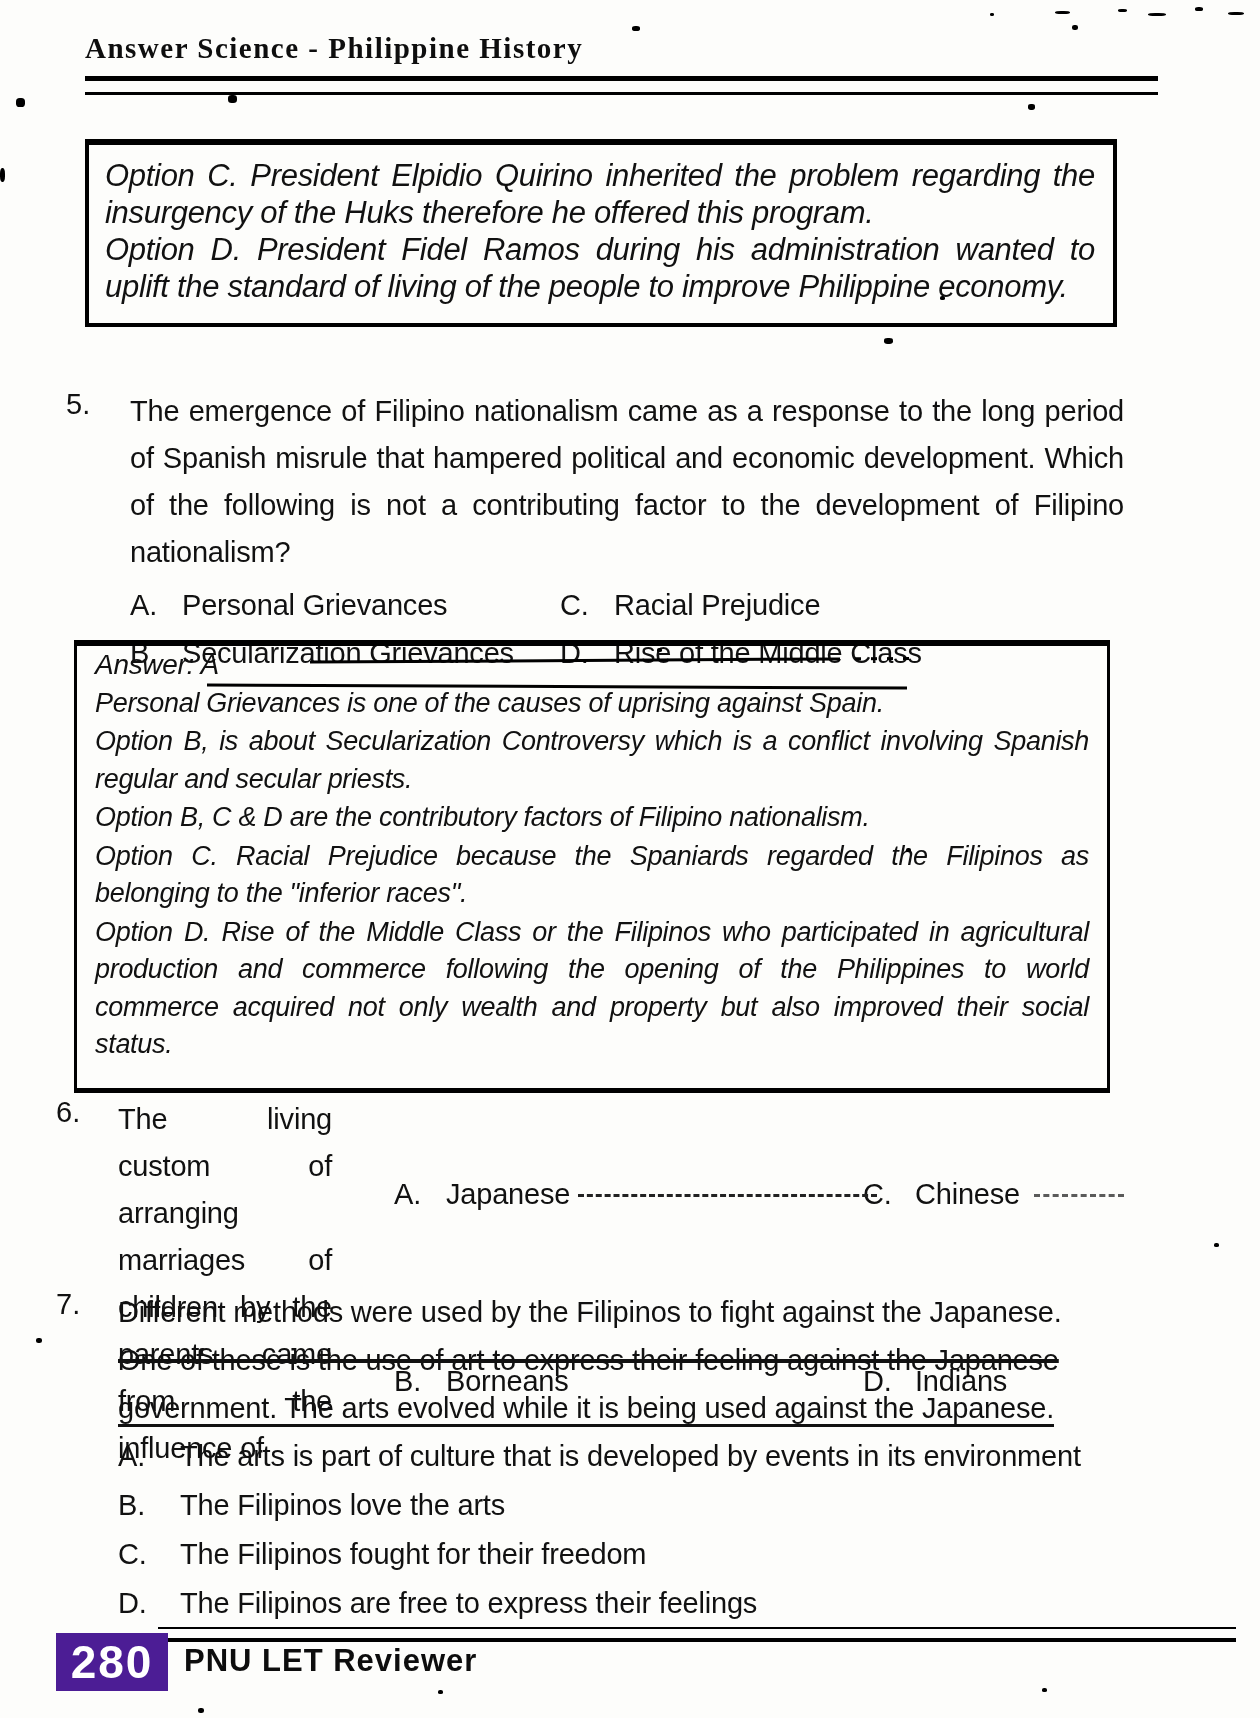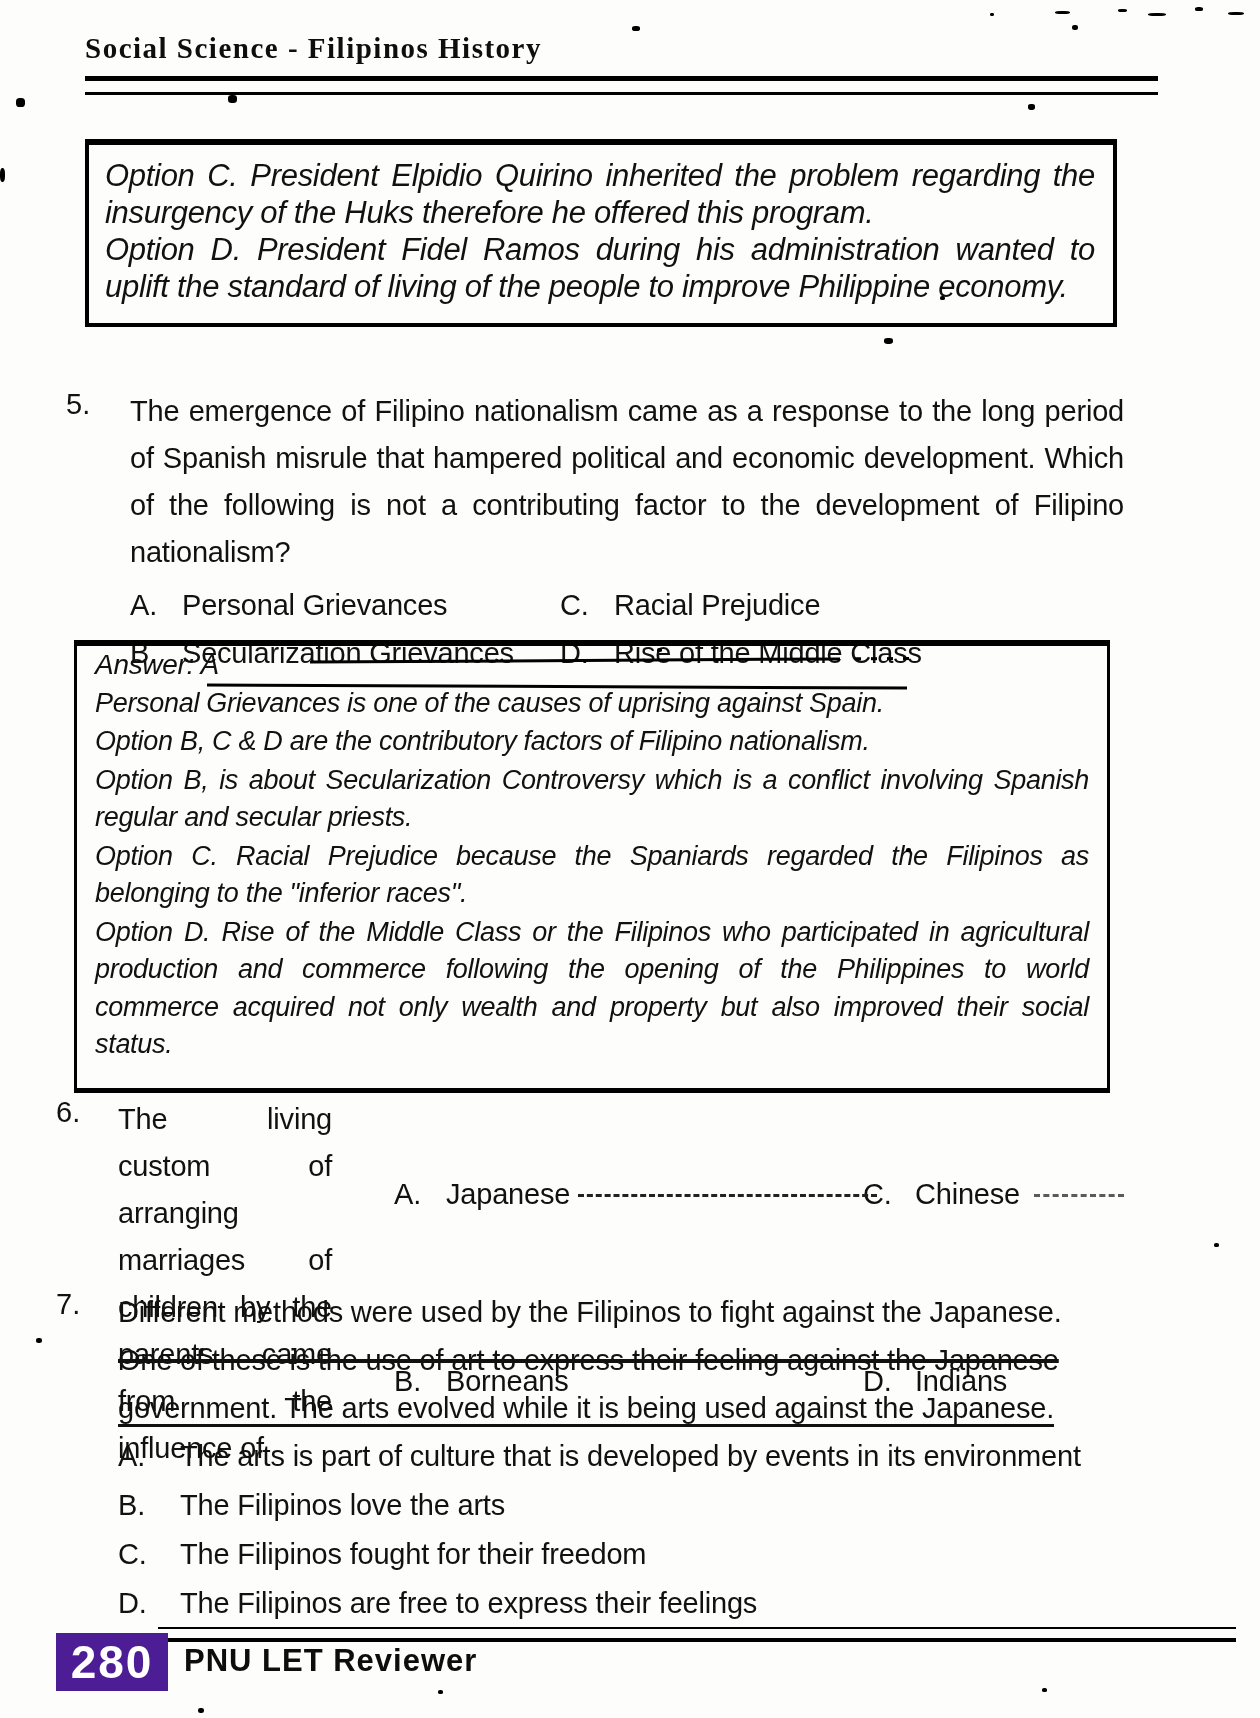--- a/index.html
+++ b/index.html
@@ -84,21 +84,21 @@
     display:flex;align-items:center;justify-content:center;
     font-size:46px;font-weight:bold;letter-spacing:2px;}
   .footer-label{left:184px;top:1643px;font-size:31px;font-weight:bold;letter-spacing:1px;color:#0d0d0d;}
 
   
   .noise{position:absolute;background:#000;border-radius:40%;}
 </style>
 </head>
 <body>
 
-<div class="abs header-title">Social Science - Filipinos History</div>
+<div class="abs header-title">Answer Science - Philippine History</div>
 <div class="abs header-rule"></div>
 
 <div class="abs top-box">
   <p>Option C. President Elpidio Quirino inherited the problem regarding the insurgency of the Huks therefore he offered this program.</p>
   <p>Option D. President Fidel Ramos during his administration wanted to uplift the standard of living of the people to improve Philippine economy.</p>
 </div>
 
 <div class="abs question" id="q5">
   <div class="qnum">5.</div>
   <div class="qtext">The emergence of Filipino nationalism came as a response to the long period of Spanish misrule that hampered political and economic development. Which of the following is not a contributing factor to the development of Filipino nationalism?</div>
@@ -112,22 +112,22 @@
     <span>D.</span>
     <span>Rise of the Middle Class</span>
   </div>
 </div>
 
 <div class="answer-box">
   <div class="scribble s1"></div>
   <div class="scribble s2"></div>
   <p class="answer-label">Answer: A</p>
   <p>Personal Grievances is one of the causes of uprising against Spain.</p>
+  <p>Option B, is about Secularization Controversy which is a conflict involving Spanish regular and secular priests.</p>
   <p>Option B, C &amp; D are the contributory factors of Filipino nationalism.</p>
-  <p>Option B, is about Secularization Controversy which is a conflict involving Spanish regular and secular priests.</p>
   <p>Option C. Racial Prejudice because the Spaniards regarded the Filipinos as belonging to the "inferior races".</p>
   <p>Option D. Rise of the Middle Class or the Filipinos who participated in agricultural production and commerce following the opening of the Philippines to world commerce acquired not only wealth and property but also improved their  social status.</p>
 </div>
 
 <div class="abs question" id="q6">
   <div class="qnum">6.</div>
   <div class="qtext">The living custom of arranging marriages of children by the parents came from the influence of</div>
   <div class="q6-options">
     <span>A.</span>
     <span>Japanese</span>

